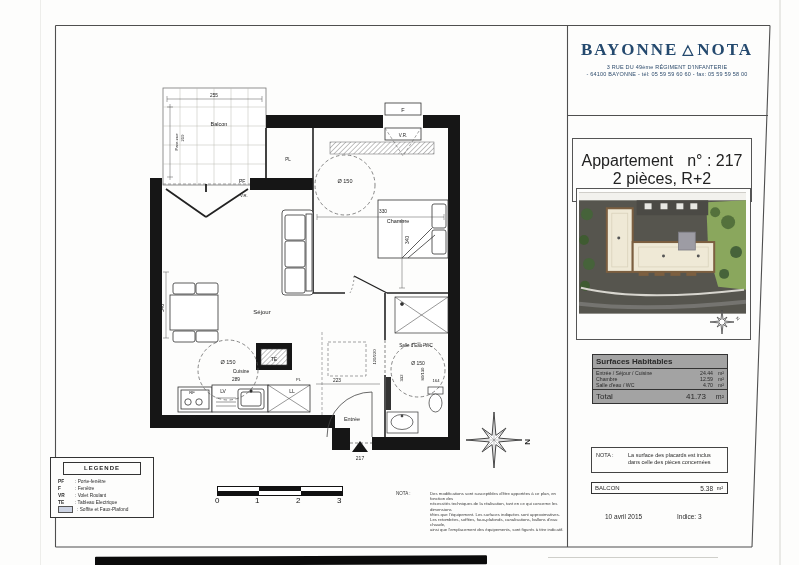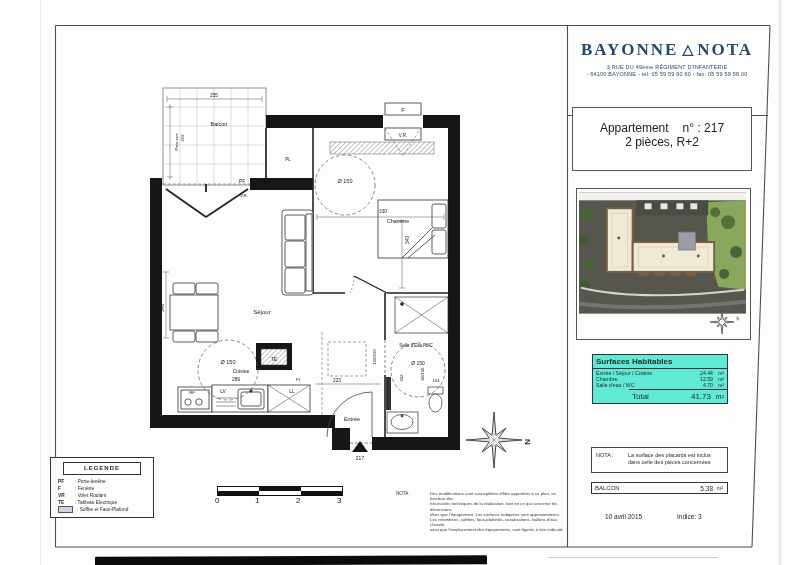--- a/index.html
+++ b/index.html
@@ -12,37 +12,37 @@
   .paper-edge-right{left:779px;top:0;width:2px;height:565px;background:#e9e9e6;}
   .scan-bar{left:95px;top:556px;width:392px;height:9px;background:#0b0b0b;transform:rotate(-0.25deg);border-radius:1px;}
   .scan-line{left:548px;top:557px;width:170px;height:1px;background:#cfcfca;}
   
   .logo-wrap{left:568px;top:40px;width:198px;text-align:center;}
   .logo-row{display:flex;justify-content:center;align-items:center;gap:4px;
             font-family:"Liberation Serif", serif;font-size:17px;letter-spacing:2px;
             color:#24496e;font-weight:600;}
   .logo-tri{font-size:14px;letter-spacing:0;transform:translateY(-1px);}
   .addr{margin-top:4px;font-size:5.5px;line-height:7px;color:#2c4a6b;letter-spacing:.2px;}
-  .apt-box{left:572px;top:107px;width:178px;height:62px;border:1px solid #555;background:#fdfdfc;
-           text-align:center;font-size:12px;color:#222;}
+  .apt-box{left:572px;top:138px;width:178px;height:62px;border:1px solid #555;background:#fdfdfc;
+           text-align:center;font-size:16px;color:#222;}
   .apt-line1{margin-top:13px;}
   .apt-line1 .gap{display:inline-block;width:14px;}
   .apt-line2{}
   .site-box{left:576px;top:188px;width:173px;height:150px;border:1px solid #555;background:#fdfdfc;}
   .site-photo{left:2px;top:3px;width:167px;height:122px;}
-  .surf-box{left:592px;top:354px;width:136px;border:1px solid #333;background:#5eead4;box-sizing:border-box;}
+  .surf-box{left:592px;top:354px;width:136px;border:1px solid #333;background:#a3a3a3;box-sizing:border-box;}
   .surf-title{font-size:8px;font-weight:bold;padding:2px 3px 2px 3px;border-bottom:1px solid #333;}
   .surf-rows{padding:1px 3px 1px 3px;}
   .surf-row{display:flex;font-size:5.2px;line-height:6px;align-items:baseline;}
   .surf-row .lbl{flex:1;}
   .surf-row .val{width:26px;text-align:right;}
   .surf-row .unit{width:11px;text-align:right;}
-  .surf-total{display:flex;border-top:1px solid #333;font-size:8px;padding:2px 3px;align-items:baseline;margin-left:36px;}
+  .surf-total{display:flex;border-top:1px solid #333;font-size:8px;padding:2px 3px;align-items:baseline;}
   .surf-total .lbl{flex:1;}
-  .surf-total .val{width:30px;text-align:right;}
+  .surf-total .val{width:30px;text-align:center;}
   .surf-total .unit{width:13px;text-align:right;font-size:7px;}
   .nota-box{left:591px;top:447px;width:137px;height:26px;border:1px solid #444;display:flex;box-sizing:border-box;background:#fdfdfc;}
   .nota-label{width:32px;font-size:5.5px;padding:4px 0 0 4px;}
   .nota-text{flex:1;font-size:5.5px;line-height:7px;padding:4px 4px 0 0;}
   .balcon-box{left:591px;top:482px;width:137px;height:12px;border:1px solid #333;display:flex;align-items:center;box-sizing:border-box;background:#fdfdfc;}
   .balcon-box .lbl{flex:1;font-size:6px;padding-left:3px;}
   .balcon-box .val{font-size:6.5px;}
   .balcon-box .unit{width:14px;font-size:5.5px;text-align:center;}
   .foot-date{left:605px;top:513px;font-size:6.5px;}
   .foot-indice{left:677px;top:513px;font-size:6.5px;}

